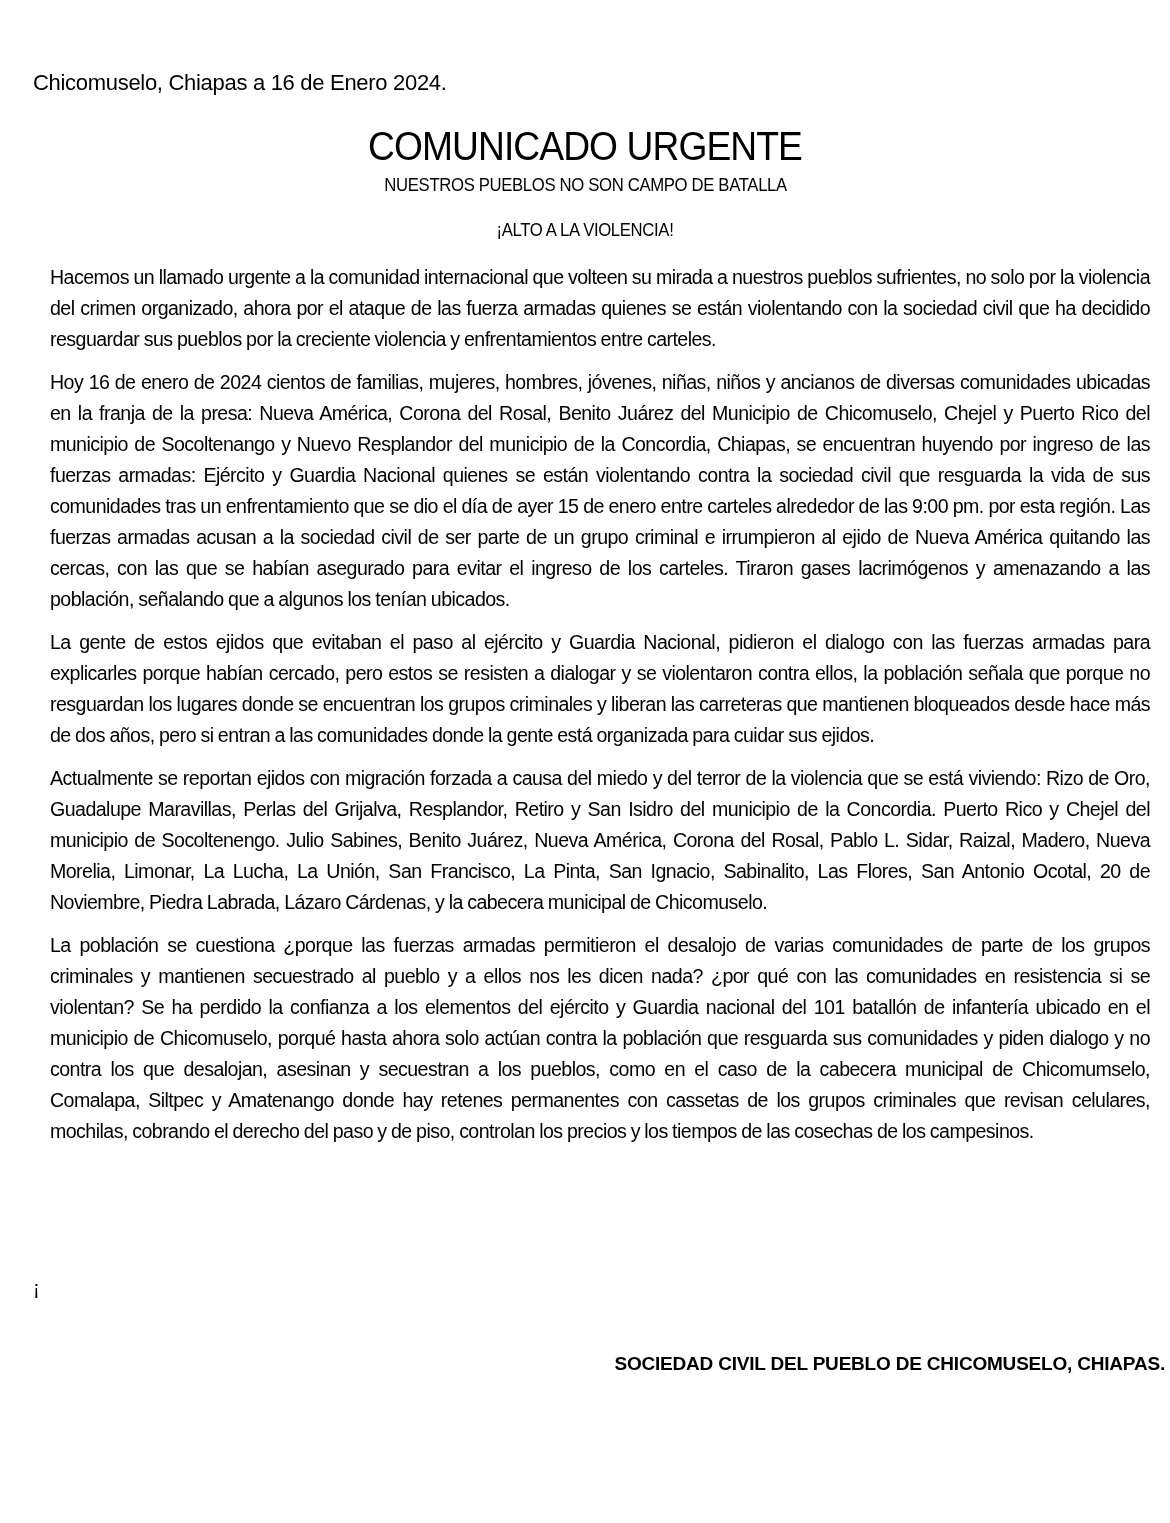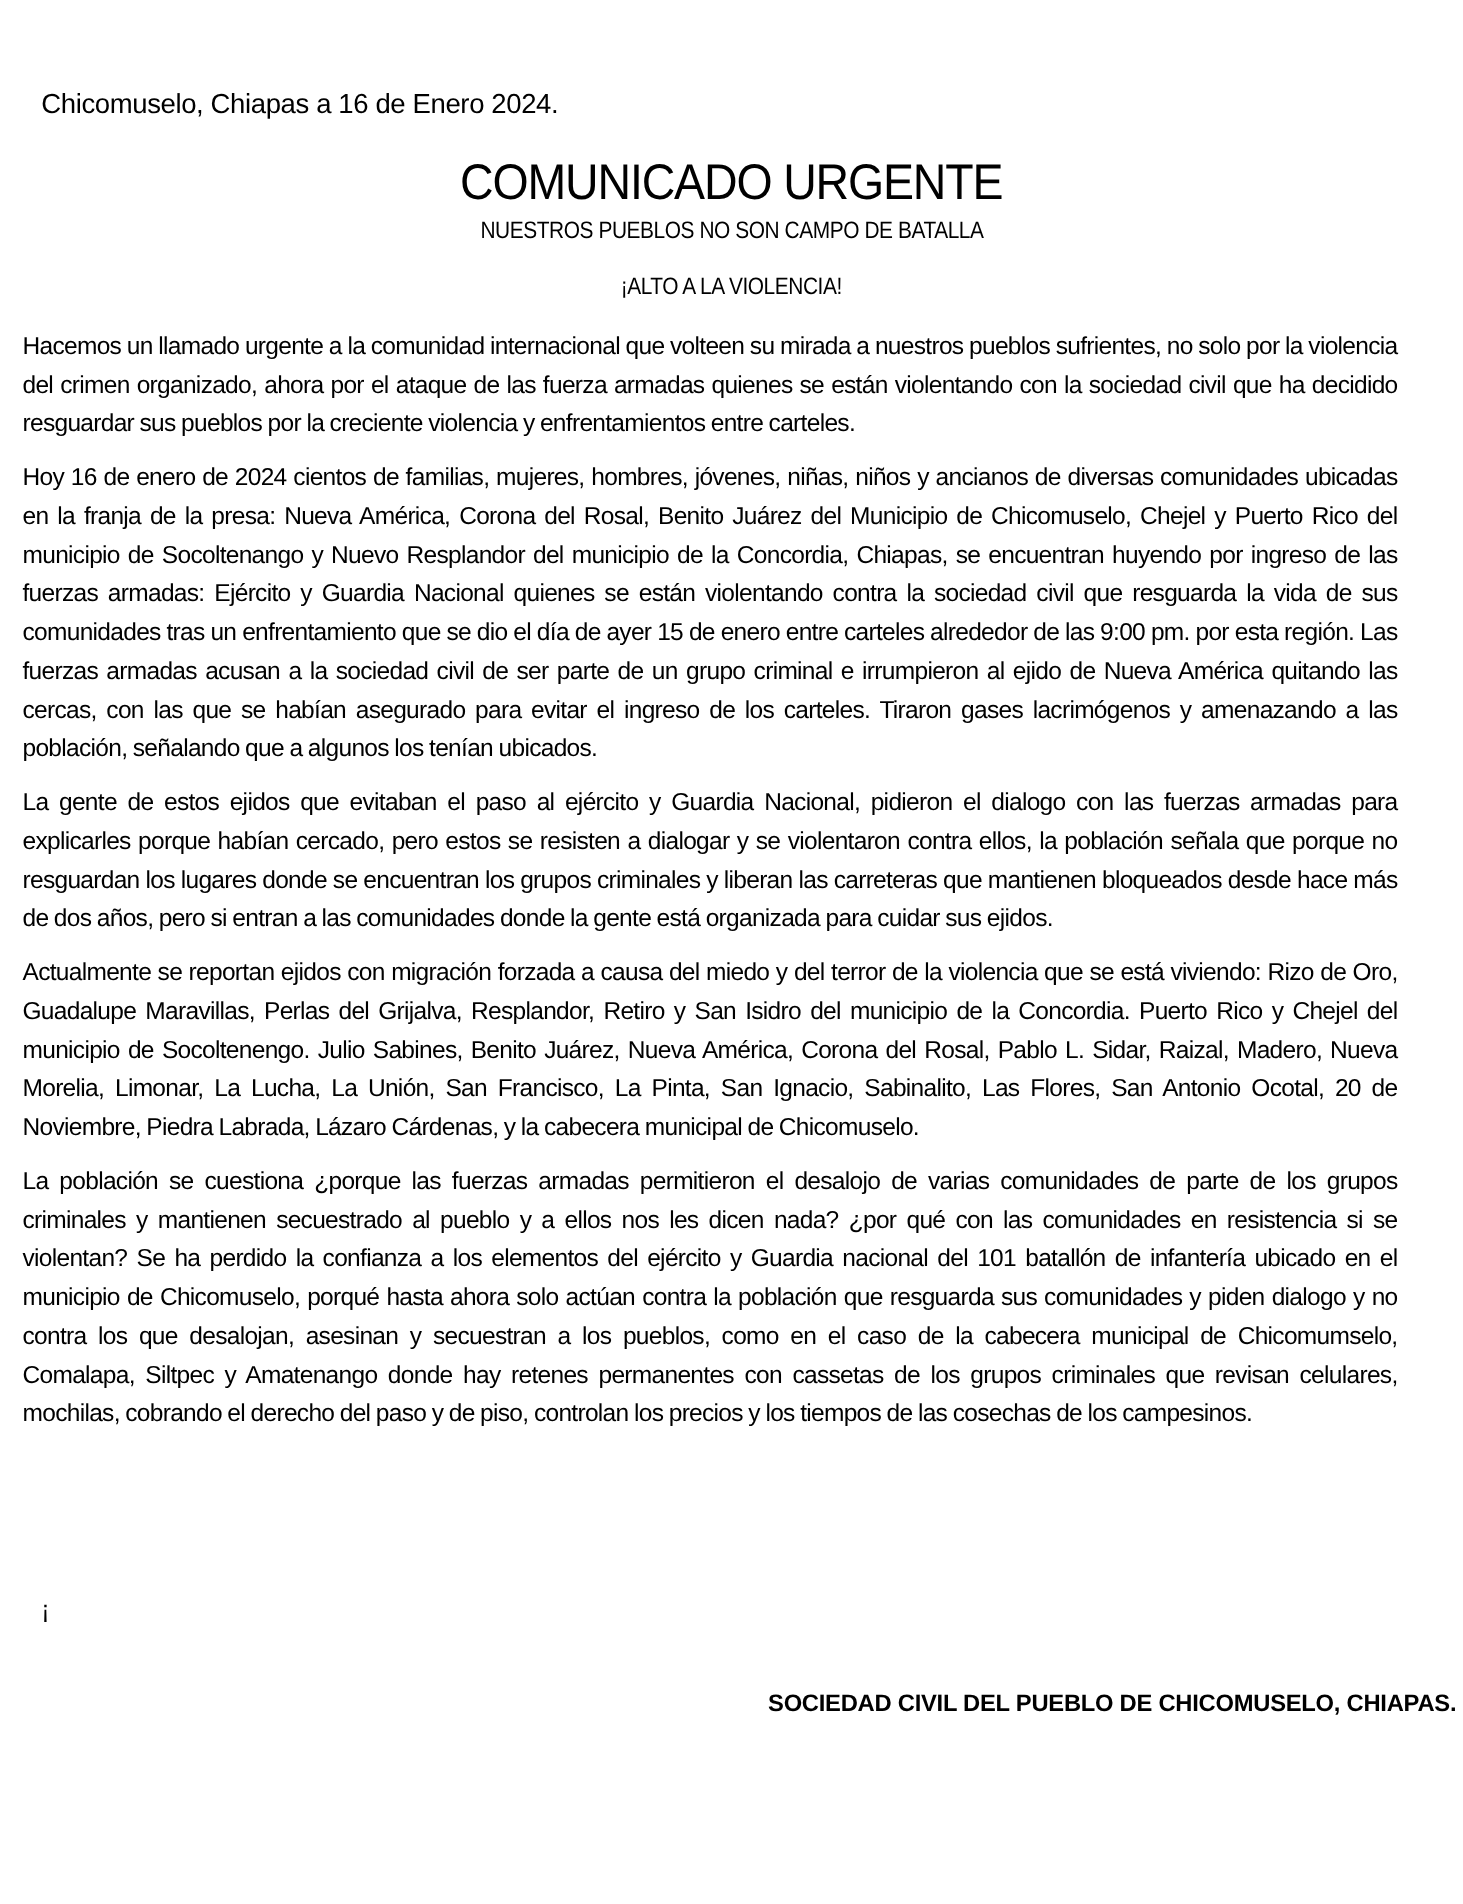--- a/index.html
+++ b/index.html
@@ -66,21 +66,21 @@
       text-align: center;
       font-family: "Liberation Sans", sans-serif;
       font-size: 19px;
       letter-spacing: -0.4px;
       transform: scaleX(0.88);
       transform-origin: 585px 0;
       white-space: nowrap;
     }
     .body {
       position: absolute;
-      left: 18px;
+      left: 50px;
       width: 1100px;
       top: 262px;
       font-family: "Liberation Sans Narrow", "Liberation Sans", sans-serif;
       font-size: 19.6px;
       line-height: 31px;
       letter-spacing: -0.55px;
       word-spacing: -0.5px;
     }
     .body p {
       margin: 0 0 12px 0;

